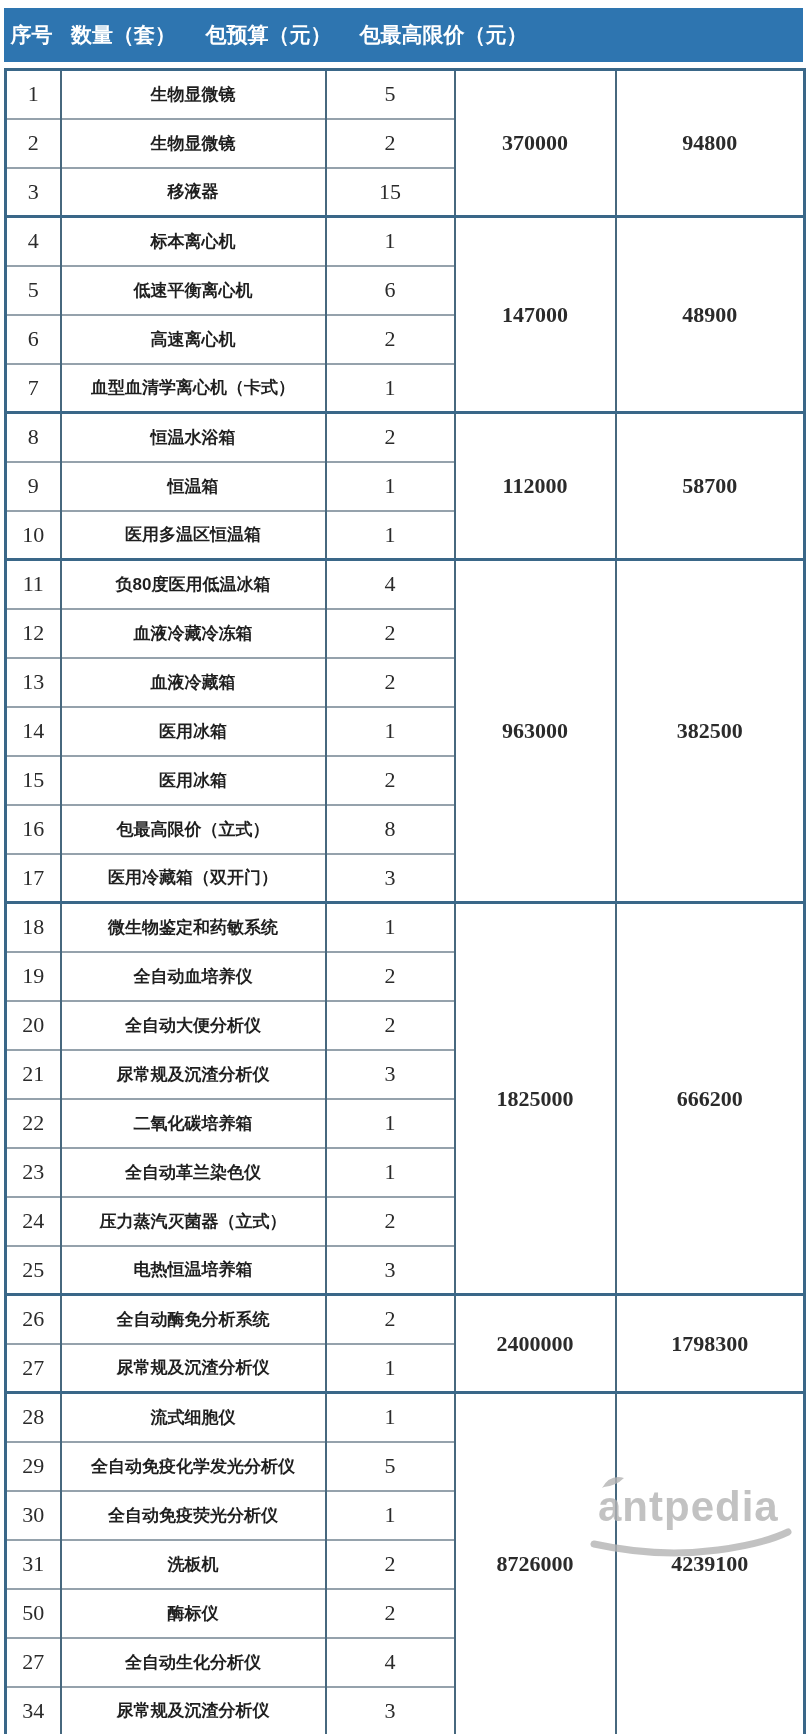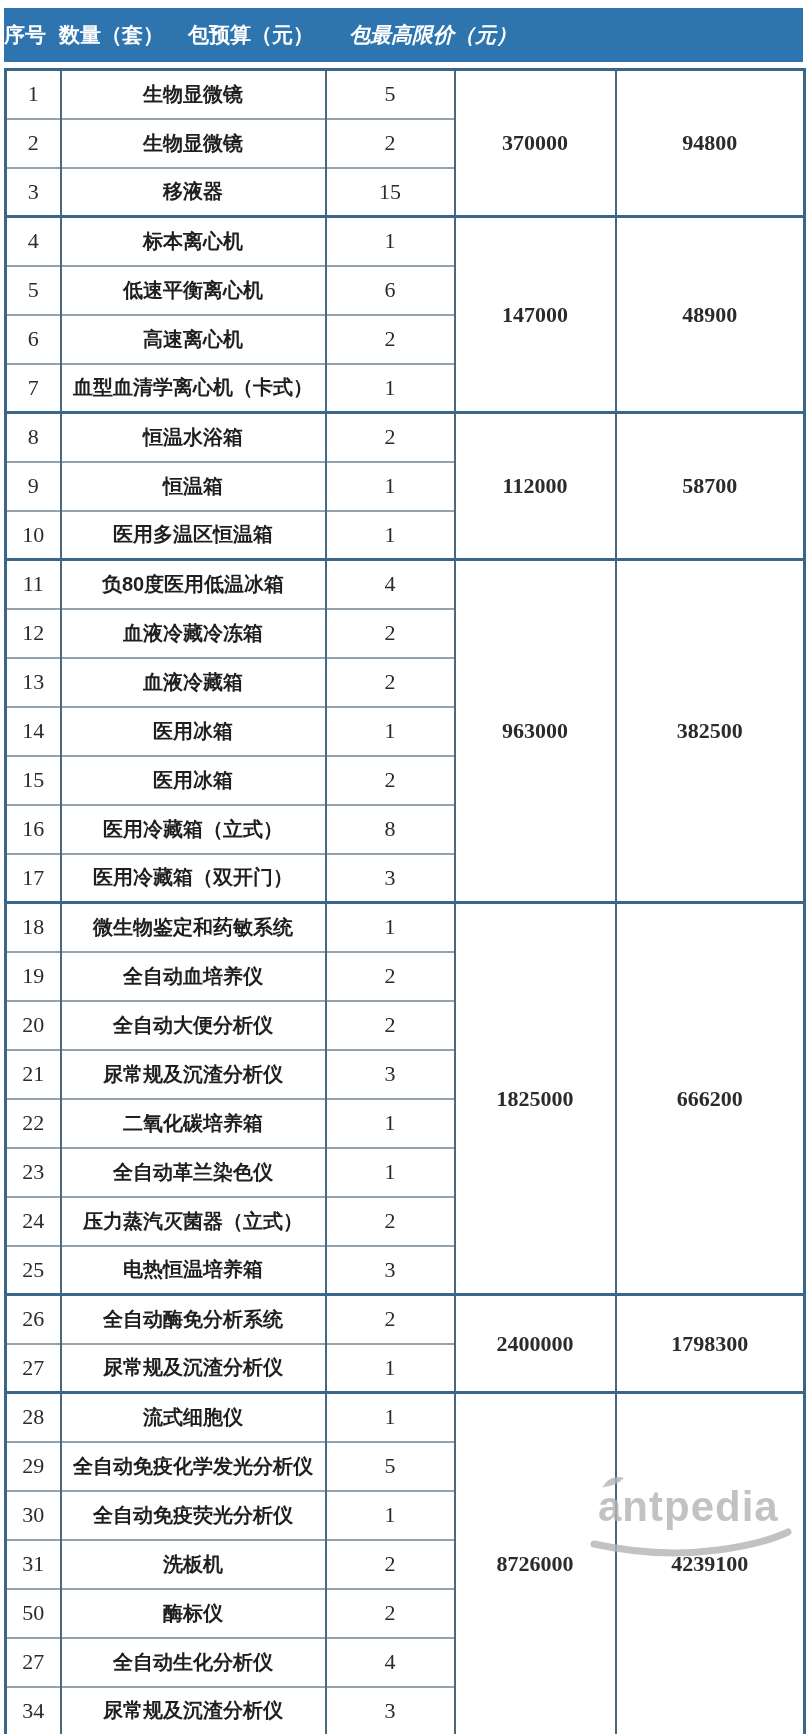--- a/index.html
+++ b/index.html
@@ -18,26 +18,26 @@
     font-family:"Liberation Sans",sans-serif;
     position:relative;overflow:hidden;
   }
   .page{position:absolute;top:8px;left:4px;width:799px;}
   
   .header-bar{
     display:flex;height:54px;background:var(--header-bg);
     color:#ffffff;font-weight:bold;font-size:21px;
     align-items:center;margin-bottom:6px;
   }
-  .header-bar .hcol{flex:0 0 auto;}
+  .header-bar .hcol{text-align:center;flex:0 0 auto;}
   .hcol.w-no{width:55px;}
   .hcol.w-name{width:265px;}
   .hcol.w-qty{width:129px;}
   .hcol.w-budget{width:161px;}
-  .hcol.w-max{width:189px;font-style:italic;}
+  .hcol.w-max{width:189px;}
   
   table.grid{
     border-collapse:collapse;table-layout:fixed;width:799px;
     background:var(--cell-bg);
     border:3px solid var(--frame);
   }
   table.grid td{
     text-align:center;vertical-align:middle;
     border-left:2px solid var(--grid-v);
     border-top:2px solid var(--grid-h);
@@ -45,21 +45,21 @@
   }
   table.grid td:first-child{border-left:none;}
   table.grid tr{height:49px;}
   table.grid tr.group-first td{border-top:3px solid var(--frame);}
   table.grid tr:first-child td{border-top:none;}
   td.c-no,td.c-qty{
     font-family:"Liberation Serif","DejaVu Serif",serif;
     font-size:22px;color:var(--num-color);
   }
   td.c-name{
-    font-size:20px;font-weight:700;color:var(--text-dark);
+    font-size:17px;font-weight:700;color:var(--text-dark);
     font-family:"Liberation Sans",sans-serif;
   }
   td.c-budget,td.c-max{
     font-family:"Liberation Serif","DejaVu Serif",serif;
     font-size:22px;color:var(--num-color);
     background:var(--cell-bg);
     font-weight:bold;
   }
   
   .watermark{
@@ -172,21 +172,21 @@
           <td class="c-name">医用冰箱</td>
           <td class="c-qty">1</td>
         </tr>
         <tr>
           <td class="c-no">15</td>
           <td class="c-name">医用冰箱</td>
           <td class="c-qty">2</td>
         </tr>
         <tr>
           <td class="c-no">16</td>
-          <td class="c-name">医用冷藏箱（立式）</td>
+          <td class="c-name">包最高限价（立式）</td>
           <td class="c-qty">8</td>
         </tr>
         <tr>
           <td class="c-no">17</td>
           <td class="c-name">医用冷藏箱（双开门）</td>
           <td class="c-qty">3</td>
         </tr>
         <tr class="group-first">
           <td class="c-no">18</td>
           <td class="c-name">微生物鉴定和药敏系统</td>

